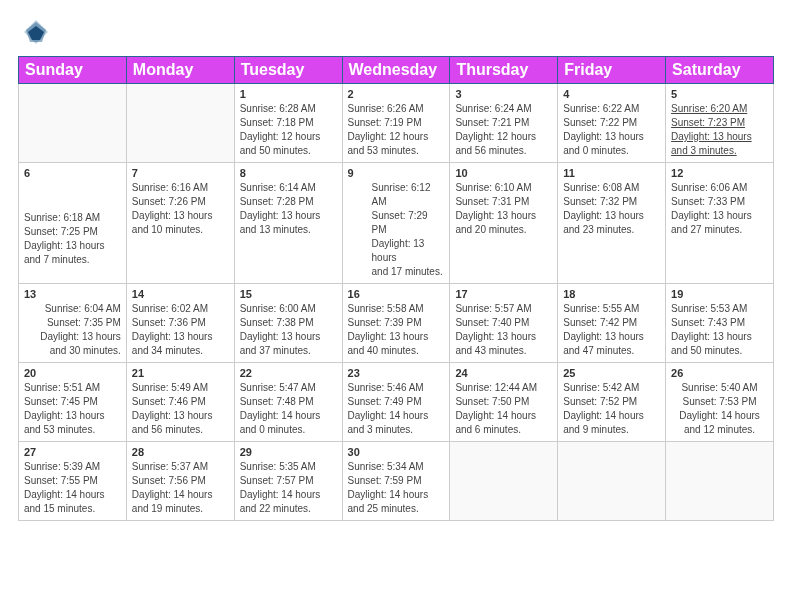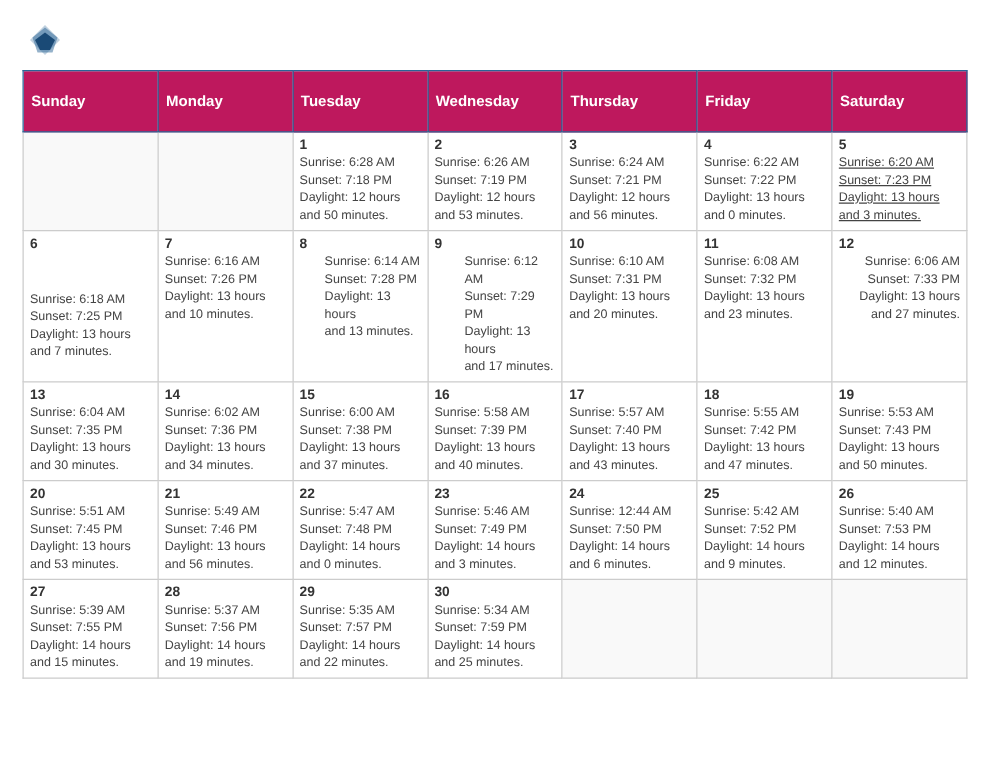--- a/index.html
+++ b/index.html
@@ -53,25 +53,25 @@
       font-size: 14px;
       color: #555;
       margin-top: 2px;
     }
     .calendar-table {
       width: 100%;
       border-collapse: collapse;
       font-size: 10.5px;
     }
     .calendar-table thead th {
-      background-color: #be185d;
+      background-color: #d946ef;
       color: #fff;
-      padding: 17px 6px;
+      padding: 4px 6px;
       text-align: left;
-      font-size: 12px;
+      font-size: 16px;
       font-weight: bold;
       border: 1px solid #2a6496;
     }
     .calendar-table tbody td {
       vertical-align: top;
       border: 1px solid #ccc;
       padding: 4px 5px;
       min-height: 80px;
       width: calc(100% / 7);
     }
@@ -179,21 +179,21 @@
           </td>
           <td>
             <span class="cell-date">7</span>
             <div class="cell-info" style="white-space: pre-line;">Sunrise: 6:16 AM
 Sunset: 7:26 PM
 Daylight: 13 hours
 and 10 minutes.</div>
           </td>
           <td>
             <span class="cell-date">8</span>
-            <div class="cell-info" style="white-space: pre-line; margin-left: 20px;">Sunrise: 6:14 AM
+            <div class="cell-info" style="white-space: pre-line;">Sunrise: 6:14 AM
 Sunset: 7:28 PM
 Daylight: 13 hours
 and 13 minutes.</div>
           </td>
           <td>
             <span class="cell-date">9</span>
             <div class="cell-info" style="white-space: pre-line; margin-left: 24px;">Sunrise: 6:12 AM
 Sunset: 7:29 PM
 Daylight: 13 hours
 and 17 minutes.</div>
@@ -207,30 +207,30 @@
           </td>
           <td>
             <span class="cell-date">11</span>
             <div class="cell-info" style="white-space: pre-line;">Sunrise: 6:08 AM
 Sunset: 7:32 PM
 Daylight: 13 hours
 and 23 minutes.</div>
           </td>
           <td>
             <span class="cell-date">12</span>
-            <div class="cell-info" style="white-space: pre-line; text-align: right;">Sunrise: 6:06 AM
+            <div class="cell-info" style="white-space: pre-line;">Sunrise: 6:06 AM
 Sunset: 7:33 PM
 Daylight: 13 hours
 and 27 minutes.</div>
           </td>
         </tr>
         <tr>
           <td>
             <span class="cell-date">13</span>
-            <div class="cell-info" style="white-space: pre-line;">Sunrise: 6:04 AM
+            <div class="cell-info" style="white-space: pre-line; text-align: right;">Sunrise: 6:04 AM
 Sunset: 7:35 PM
 Daylight: 13 hours
 and 30 minutes.</div>
           </td>
           <td>
             <span class="cell-date">14</span>
             <div class="cell-info" style="white-space: pre-line;">Sunrise: 6:02 AM
 Sunset: 7:36 PM
 Daylight: 13 hours
 and 34 minutes.</div>
@@ -309,21 +309,21 @@
           </td>
           <td>
             <span class="cell-date">25</span>
             <div class="cell-info" style="white-space: pre-line;">Sunrise: 5:42 AM
 Sunset: 7:52 PM
 Daylight: 14 hours
 and 9 minutes.</div>
           </td>
           <td>
             <span class="cell-date">26</span>
-            <div class="cell-info" style="white-space: pre-line;">Sunrise: 5:40 AM
+            <div class="cell-info" style="white-space: pre-line; text-align: center;">Sunrise: 5:40 AM
 Sunset: 7:53 PM
 Daylight: 14 hours
 and 12 minutes.</div>
           </td>
         </tr>
         <tr>
           <td>
             <span class="cell-date">27</span>
             <div class="cell-info" style="white-space: pre-line;">Sunrise: 5:39 AM
 Sunset: 7:55 PM

